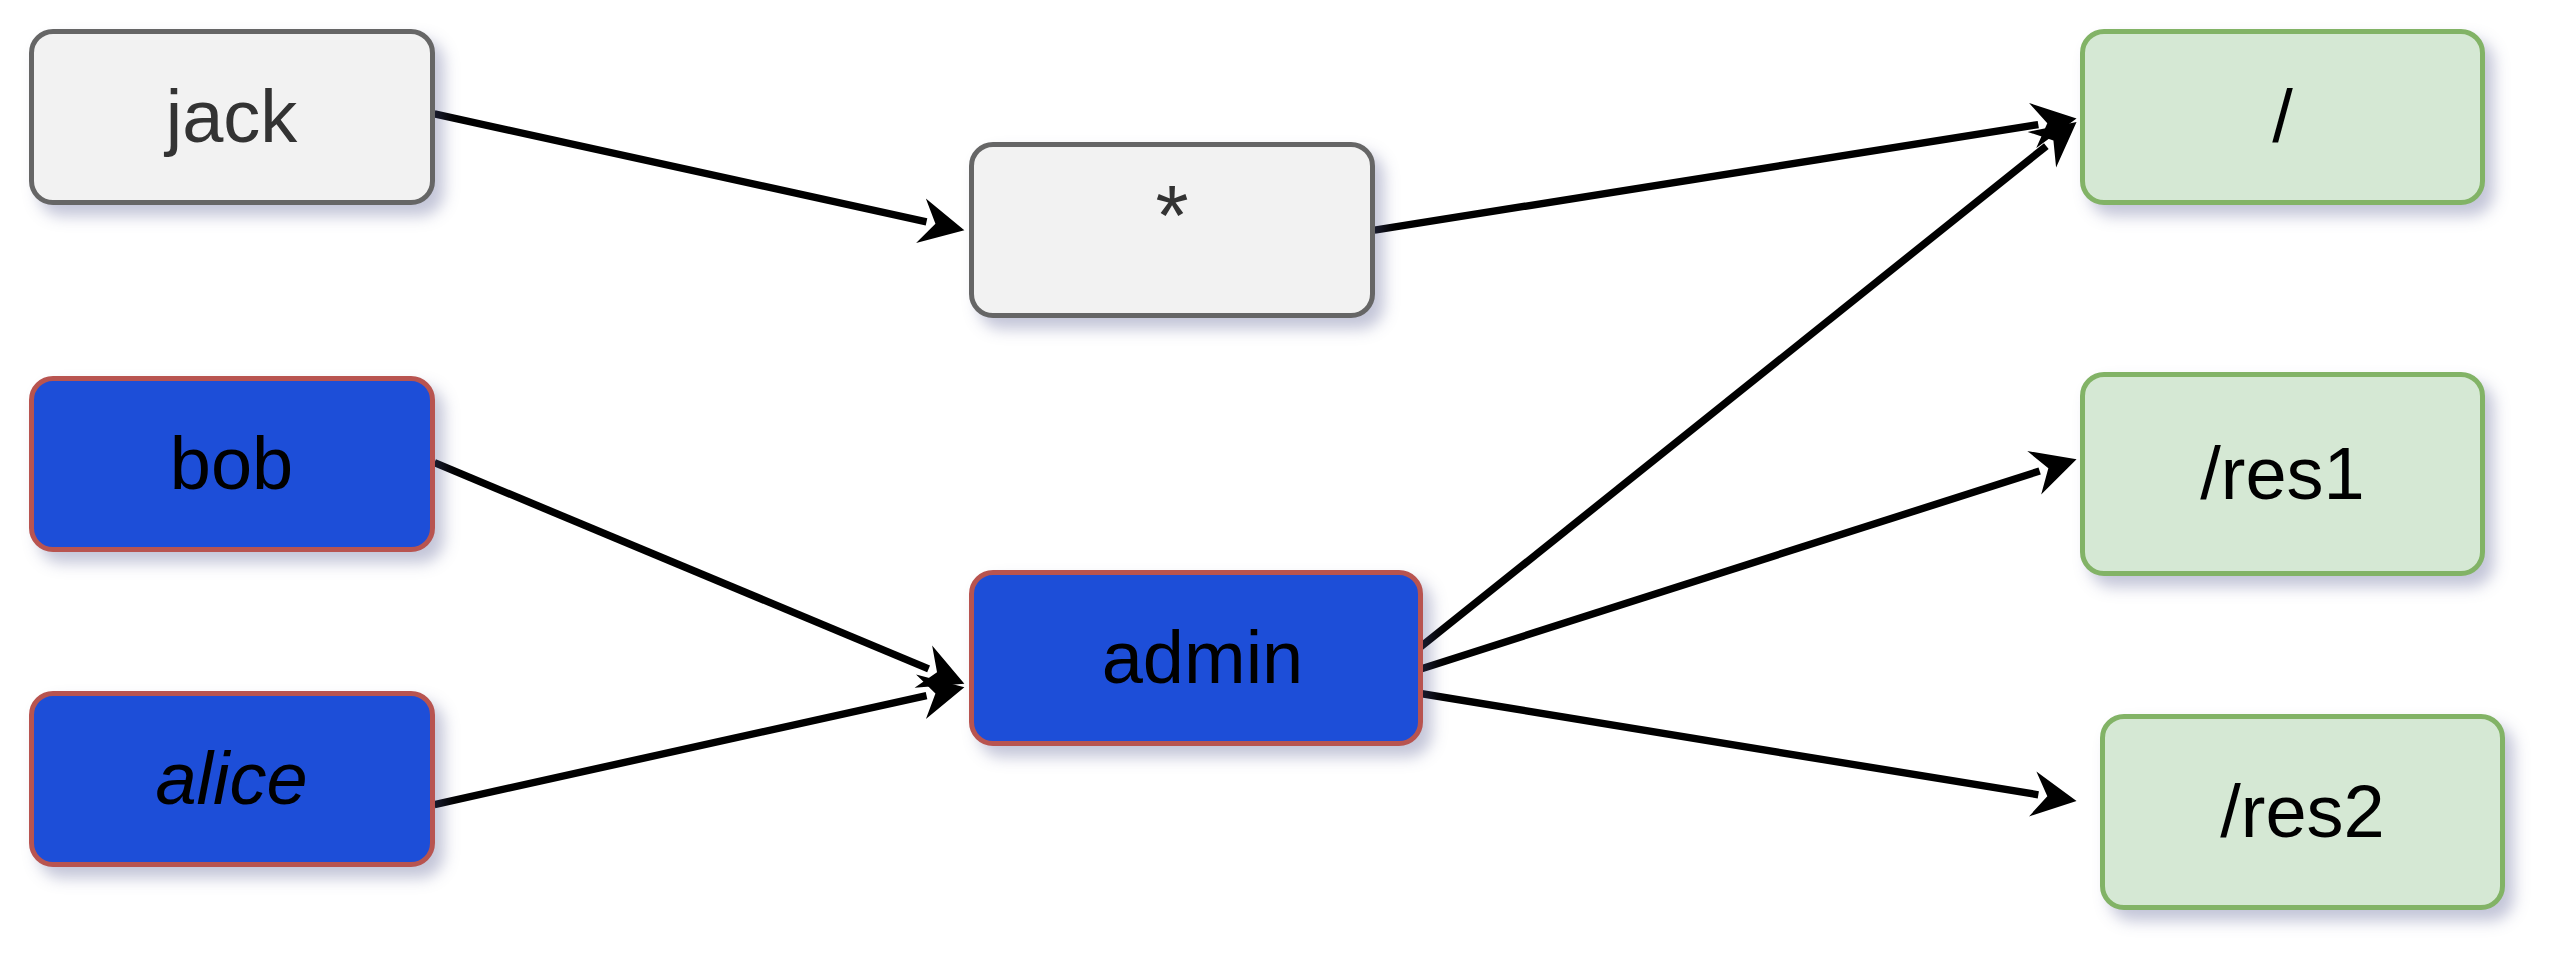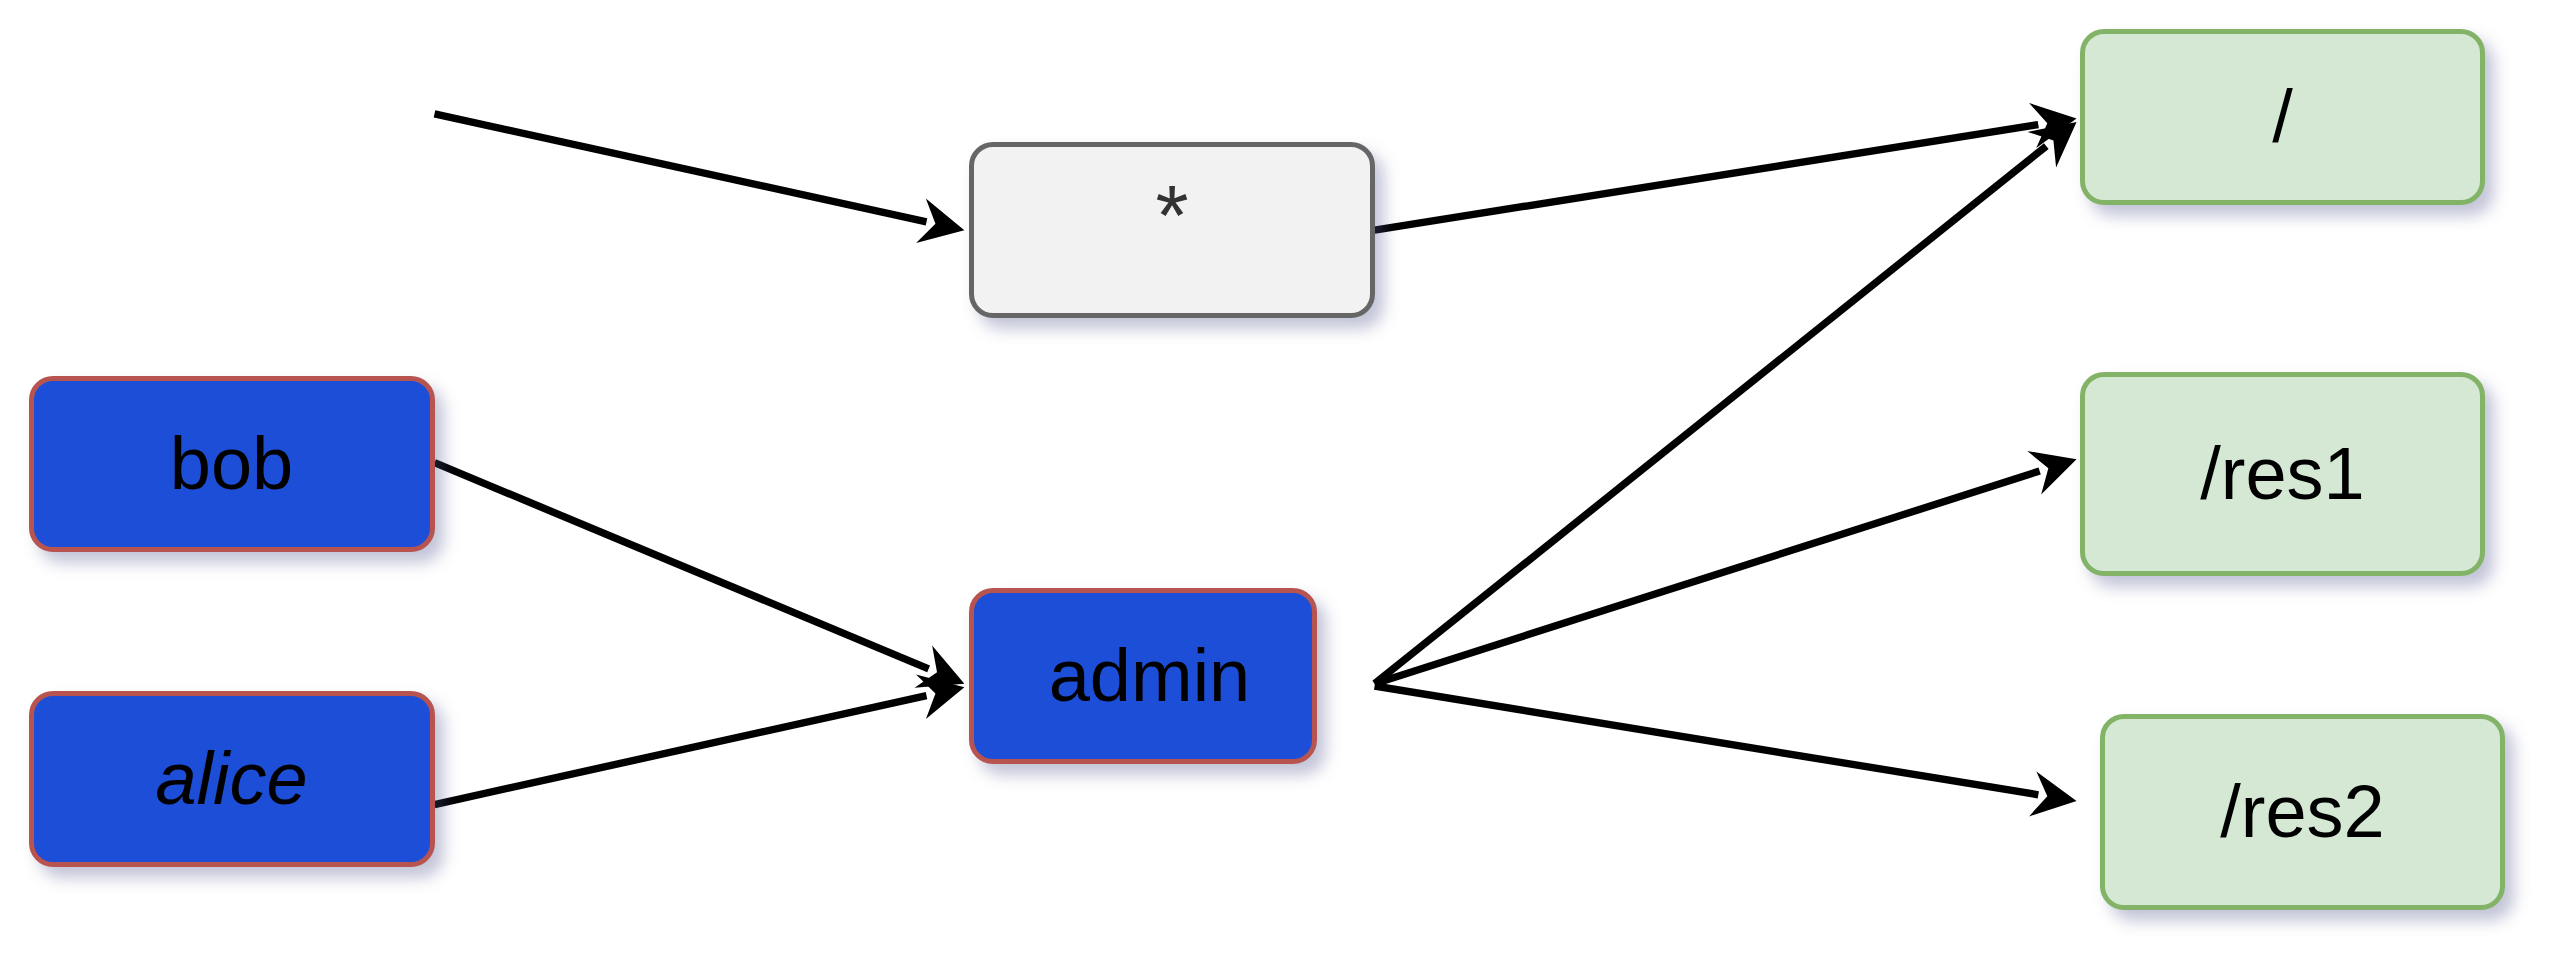--- a/index.html
+++ b/index.html
@@ -106,27 +106,30 @@
       <g>
         <line x1="2412" y1="1200" x2="3579.2314965225214" y2="826.7133038718559" stroke="#000000" stroke-width="13" stroke-linecap="butt"></line>
         <polygon points="3644.00,806.00 3581.89,867.86 3594.47,821.84 3557.52,791.66" fill="#000000"></polygon>
       </g>
       <g>
         <line x1="2412" y1="1204" x2="3576.8960038910373" y2="1394.9975590795368" stroke="#000000" stroke-width="13" stroke-linecap="butt"></line>
         <polygon points="3644.00,1406.00 3560.56,1432.85 3592.69,1397.59 3573.50,1353.91" fill="#000000"></polygon>
       </g>
     </svg>
 
+<div class="node type-subject-neutral" style="left: 28.5px; top: 28.5px; width: 406px; height: 176px;">
+      <span class="node-label">jack</span>
+    </div>
     <div class="node type-subject-neutral glyph-star" style="left: 969px; top: 142px; width: 406px; height: 176px;">
       <span class="node-label">*</span>
     </div>
     <div class="node type-subject-role" style="left: 28.5px; top: 376px; width: 406px; height: 176px;">
       <span class="node-label">bob</span>
     </div>
-    <div class="node type-subject-role" style="left: 969px; top: 588px; width: 348px; height: 176px; padding-left: 13px;">
+    <div class="node type-subject-role" style="left: 969px; top: 570px; width: 454px; height: 176px; padding-left: 13px;">
       <span class="node-label">admin</span>
     </div>
     <div class="node type-subject-role" style="left: 28.5px; top: 691px; width: 406px; height: 176px; font-style: italic;">
       <span class="node-label">alice</span>
     </div>
     <div class="node type-resource" style="left: 2080px; top: 28.5px; width: 405px; height: 176px;">
       <span class="node-label">/</span>
     </div>
     <div class="node type-resource" style="left: 2080px; top: 372px; width: 405px; height: 204px;">
       <span class="node-label">/res1</span>

